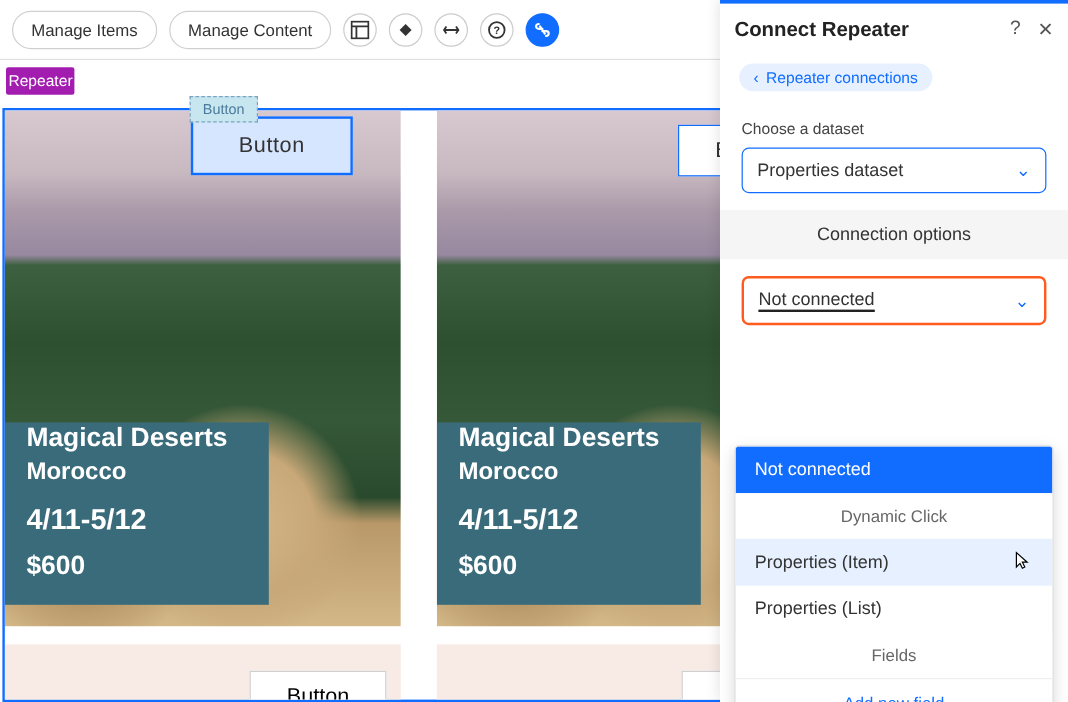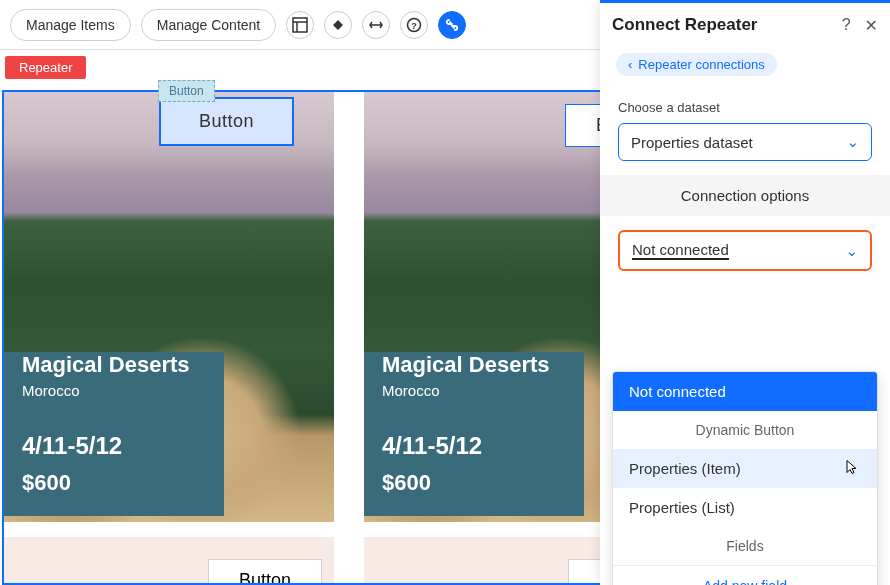--- a/index.html
+++ b/index.html
@@ -4,39 +4,39 @@
 <style>
   * { box-sizing: border-box; margin: 0; padding: 0; font-family: 'Helvetica Neue', Arial, sans-serif; }
   body { width: 890px; height: 585px; overflow: hidden; position: relative; background: #fff; }
   
   .top-bar { height: 50px; display: flex; align-items: center; padding: 0 10px; gap: 10px; border-bottom: 1px solid #e0e0e0; background: #fff; position: relative; z-index: 2; }
   .pill { background: #fff; border: 1px solid #d0d0d0; border-radius: 18px; padding: 7px 15px; font-size: 14px; cursor: pointer; color: #333; }
   .icon-btn { width: 28px; height: 28px; border-radius: 50%; border: 1px solid #ccc; display: flex; align-items: center; justify-content: center; background: #fff; cursor: pointer; }
   .icon-btn.active { background: #116dff; border-color: #116dff; color: #fff; }
   .icon-btn svg { width: 16px; height: 16px; }
   
-  .repeater-label { position: absolute; top: 56px; left: 5px; background: #ef4444; color: #fff; font-size: 13px; padding: 4px 14px; border-radius: 2px; z-index: 3; }
+  .repeater-label { position: absolute; top: 56px; left: 5px; background: #a21caf; color: #fff; font-size: 13px; padding: 4px 2px; border-radius: 2px; z-index: 3; }
   .button-badge { position: absolute; top: 80px; left: 158px; background: #c8e6f0; border: 1px dashed #7aa5c0; font-size: 12px; color: #4a7a9a; padding: 3px 10px; z-index: 5; }
   
   .canvas { position: absolute; top: 90px; left: 2px; right: 0; bottom: 0; border: 2px solid #116dff; overflow: hidden; }
   
   .card-row { display: flex; gap: 30px; height: 430px; }
   .card { flex: 0 0 330px; position: relative; overflow: hidden; }
   .card-bg { position: absolute; inset: 0;
     background:
       radial-gradient(circle at 20% 85%, #c8a878 0%, #b89868 10%, transparent 20%),
       radial-gradient(circle at 60% 80%, #d4b888 0%, #c8a878 15%, transparent 25%),
       linear-gradient(to bottom, #d8c8d0 0%, #c8b8c0 12%, #a898a8 20%, #9888a0 28%, #3d6040 30%, #2d5030 45%, #355838 60%, #2a4a2d 75%, #b89868 80%, #d4b888 100%);
   }
   .card .btn { position: absolute; top: 12px; right: 12px; background: #fff; border: 1px solid #116dff; padding: 10px 30px; font-size: 18px; color: #333; letter-spacing: 0.5px; }
   .card:first-child .btn { border: 2px solid #116dff; background: #d6e6ff; top: 5px; left: 155px; right: auto; padding: 12px 38px; }
   
   .card-info { position: absolute; left: 0; top: 260px; width: 220px; background: #3a6b7a; padding: 0 18px 20px; color: #fff; }
   .card-info h3 { font-size: 22px; font-weight: 700; margin-bottom: 4px; }
-  .card-info .loc { font-size: 15px; font-weight: 400; margin-bottom: 33px; }
+  .card-info .loc { font-size: 20px; font-weight: 700; margin-bottom: 15px; }
   .card-info .dates { font-size: 24px; font-weight: 700; margin-bottom: 10px; }
   .card-info .price { font-size: 22px; font-weight: 700; }
   
   .download-badge { position: absolute; top: 0px; left: 605px; width: 28px; height: 28px; background: #fff; border: 1px solid #ccc; border-radius: 3px; display:flex; align-items:center; justify-content:center; z-index:4; }
   
   .row2 { position: absolute; top: 445px; left: 0; right: 0; display: flex; gap: 30px; }
   .row2 .mini { flex: 0 0 330px; height: 100px; background: #f8ebe6; position: relative; }
   .row2 .mini .btn { position: absolute; top: 22px; right: 12px; background: #fff; border: 1px solid #d0d0d0; padding: 10px 30px; font-size: 18px; }
   
   
@@ -172,21 +172,21 @@
 
   <div class="form-block">
     <div class="select highlight">
       <span class="val">Not connected</span>
       <span class="chev">⌄</span>
     </div>
   </div>
 
   <div class="dropdown">
     <div class="dd-item selected">Not connected</div>
-    <div class="dd-item group">Dynamic Button</div>
+    <div class="dd-item group">Dynamic Click</div>
     <div class="dd-item hover">
       <span>Properties (Item)</span>
       <span class="cursor-icon">
         <svg width="16" height="18" viewBox="0 0 16 18">
             <path d="M4 2 L4 14 L7 11 L9 15 L11 14 L9 10 L13 10 Z" fill="#fff" stroke="#000" stroke-width="1"></path>
           </svg>
       </span>
     </div>
     <div class="dd-item">Properties (List)</div>
     <div class="dd-item group">Fields</div>

